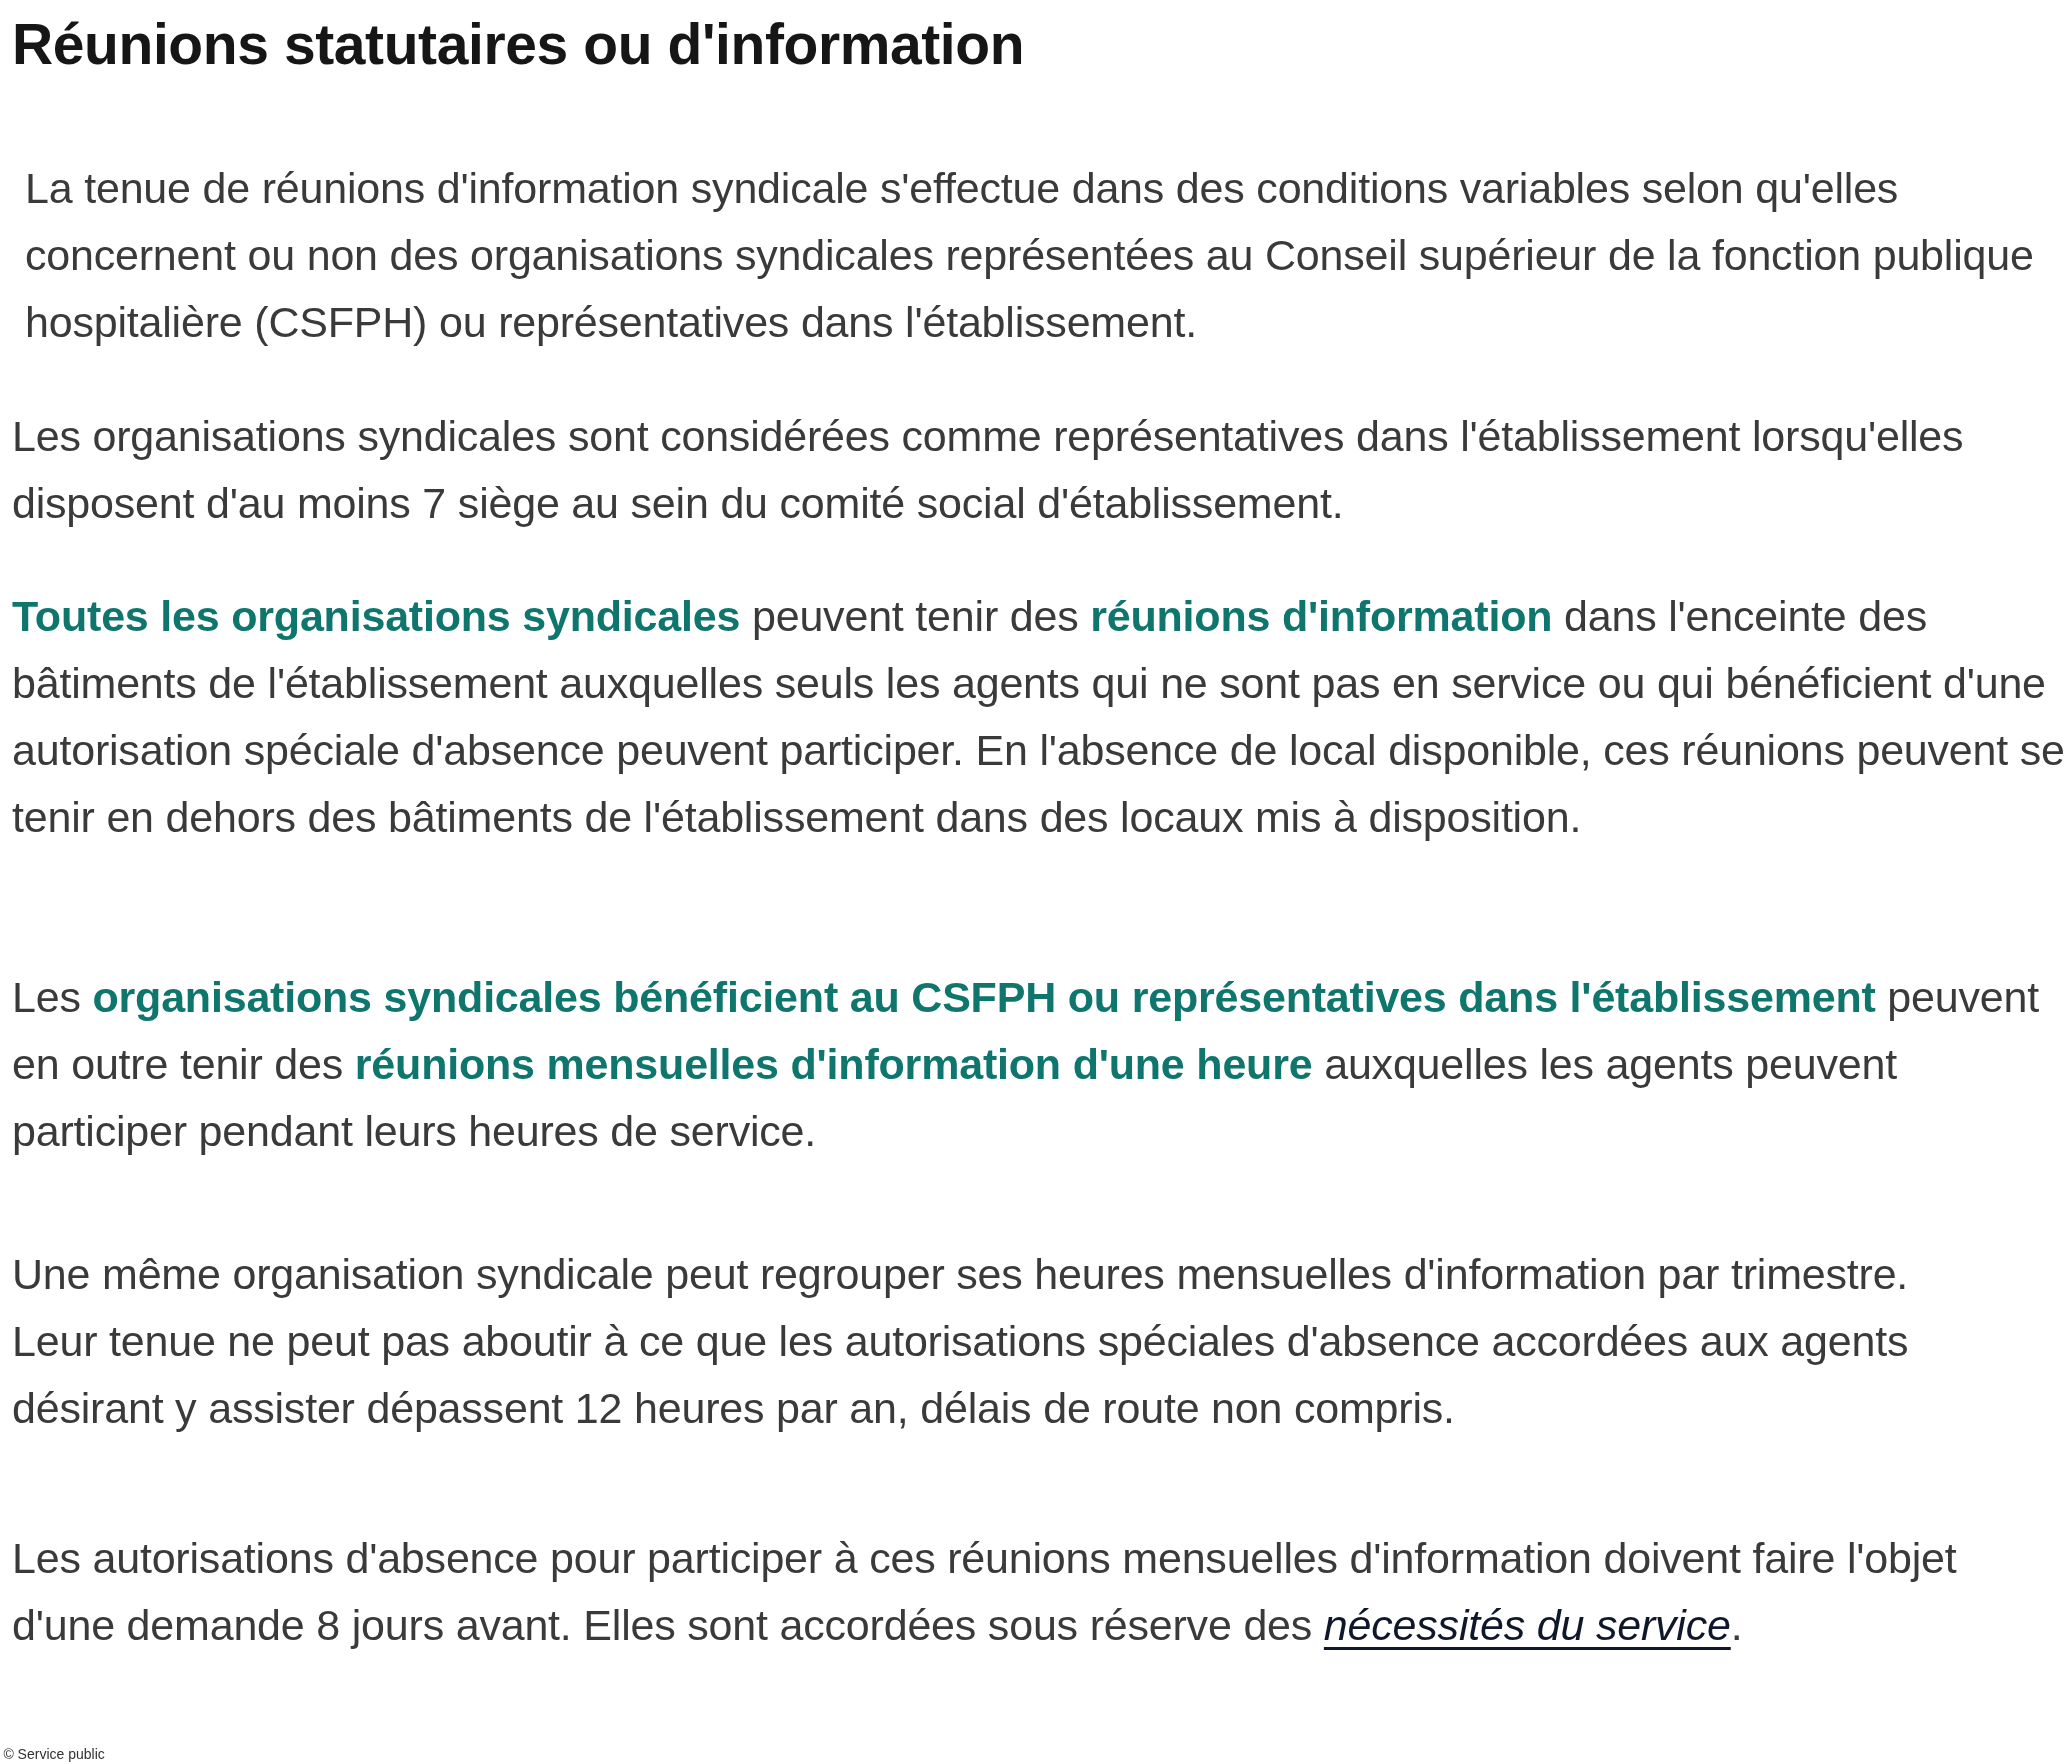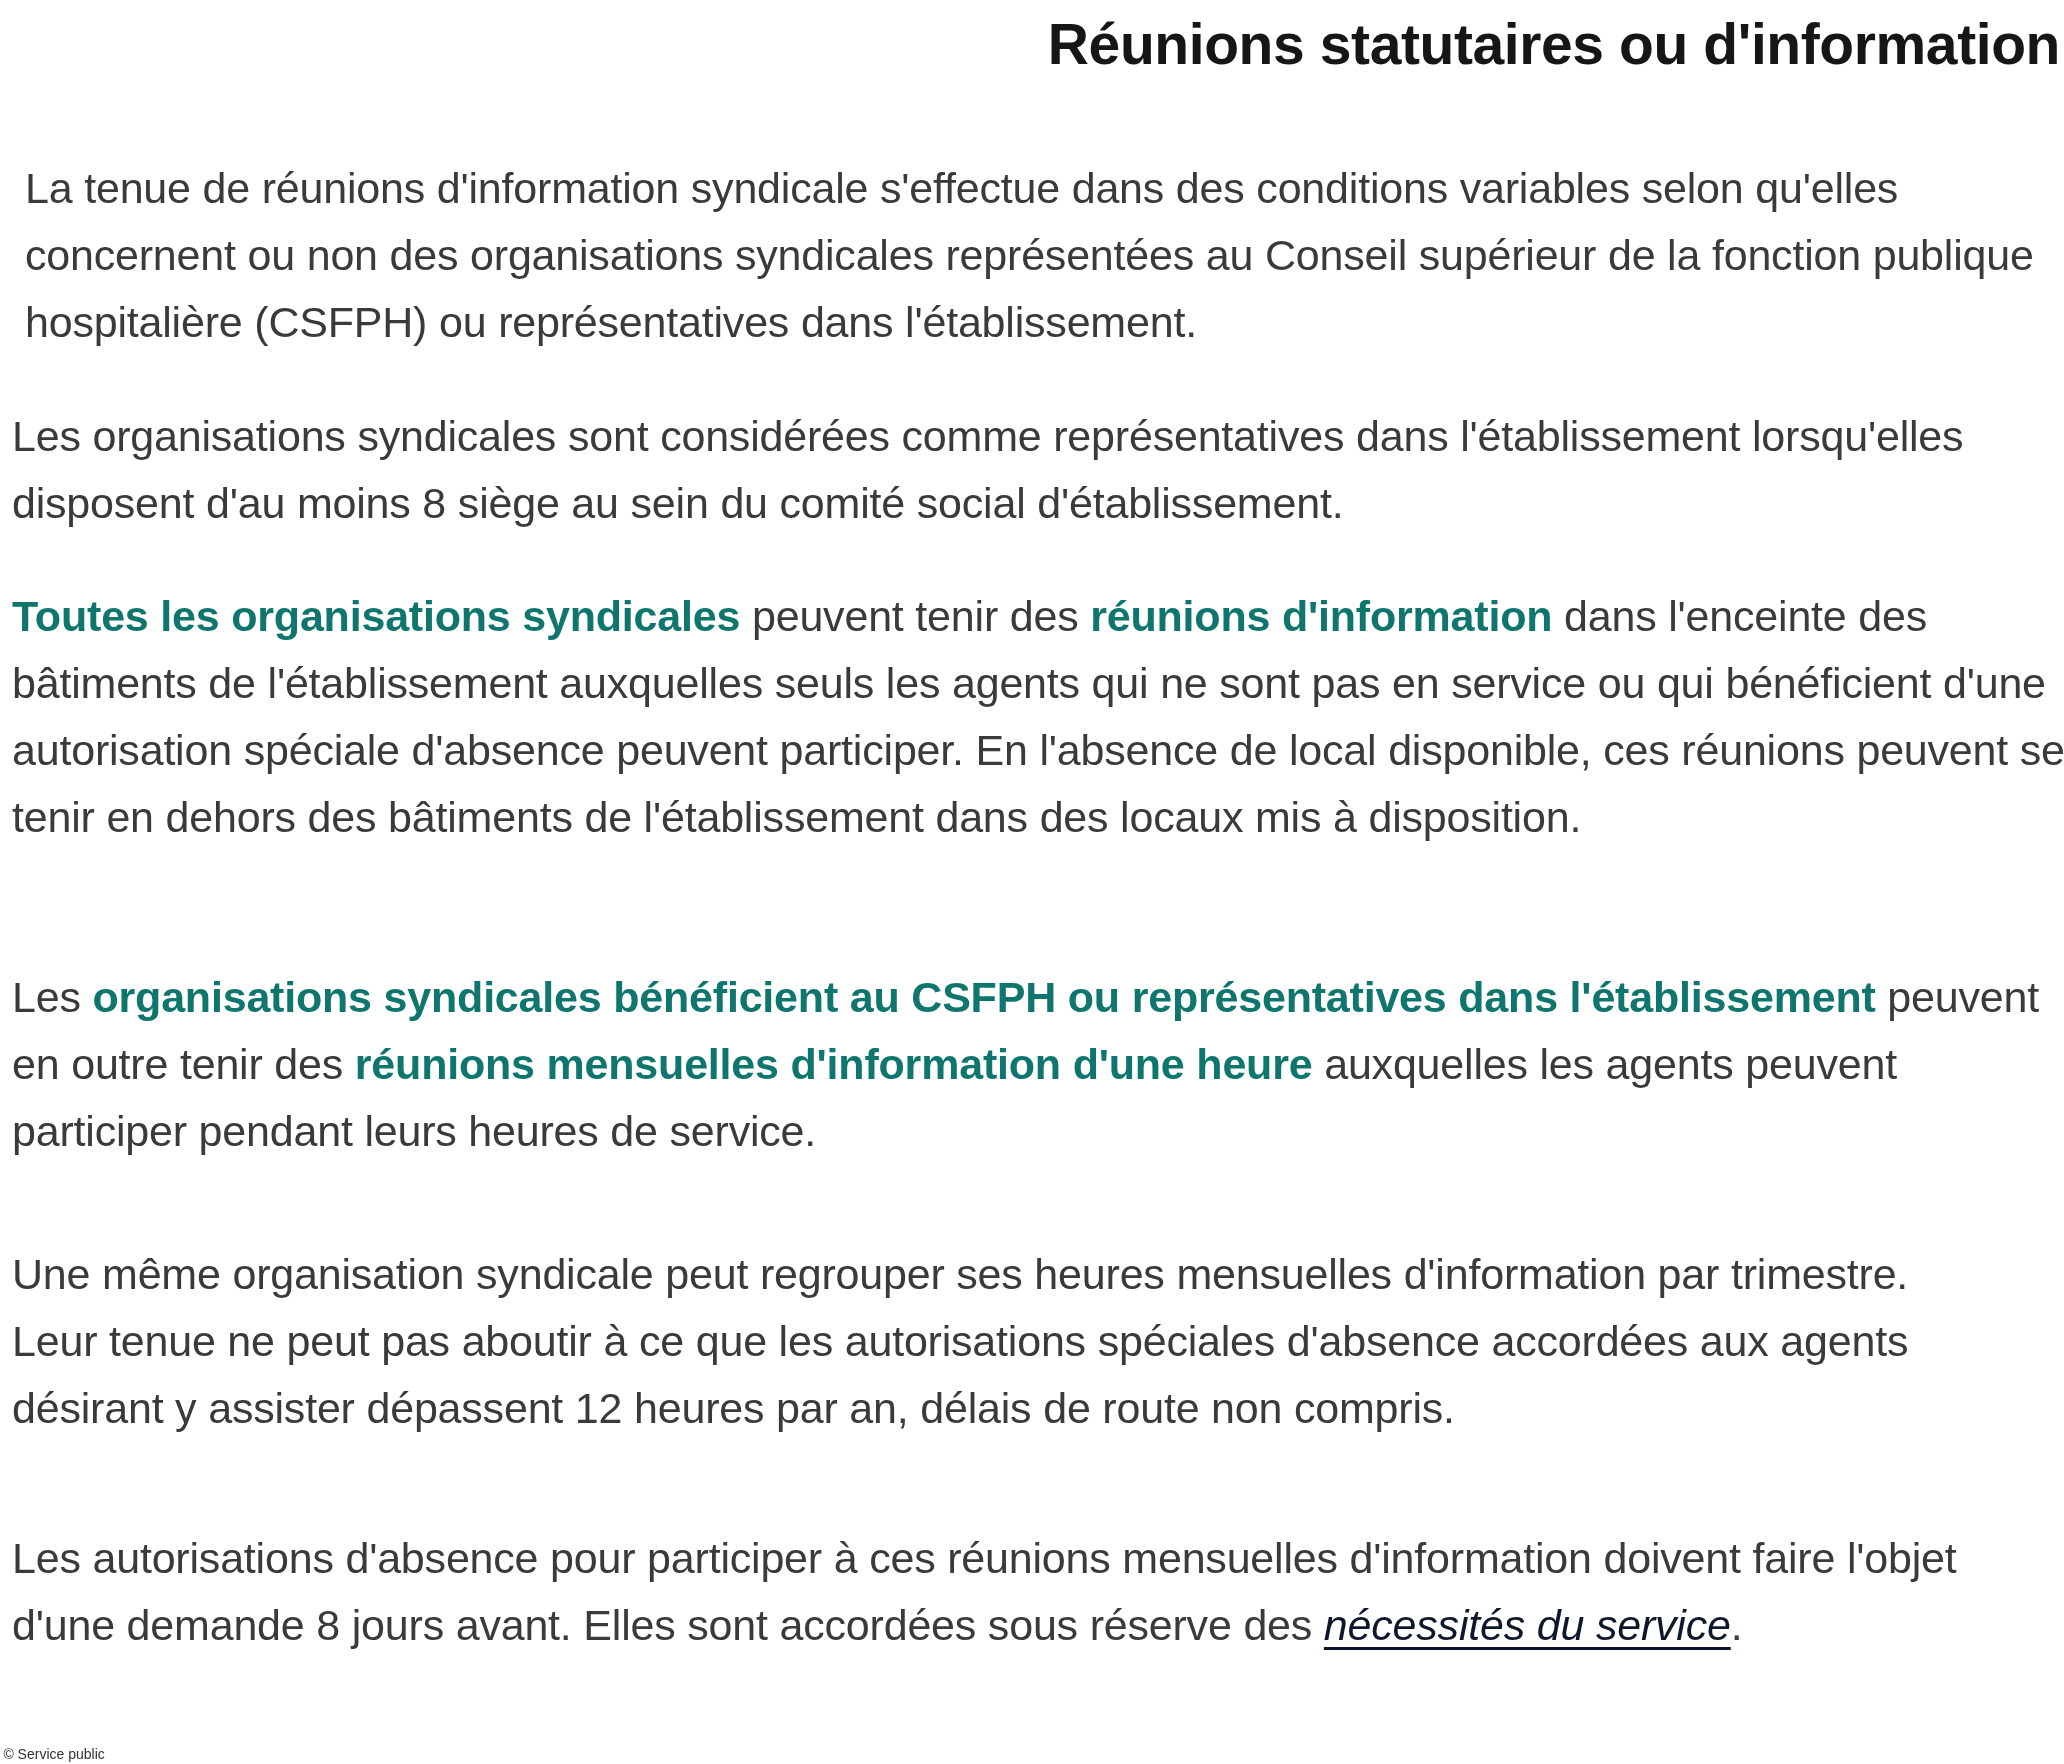--- a/index.html
+++ b/index.html
@@ -22,21 +22,20 @@
       width: 2048px;
     }
     h1.title {
       margin: 0;
       padding-top: 10.3px;
       font-size: 57px;
       line-height: 69px;
       font-weight: 700;
       color: #161616;
       letter-spacing: -0.4px;
-      text-align: right;
     }
     .para {
       margin: 0;
       font-size: 43px;
       line-height: 67px;
       color: #3a3a3a;
       letter-spacing: -0.2px;
     }
     .para b {
       font-weight: 700;
@@ -65,21 +64,21 @@
     }
   </style>
 </head>
 <body>
 
 <div class="page">
   <h1 class="title">Réunions statutaires ou d'information</h1>
 
   <p class="para p1">La tenue de réunions d'information syndicale s'effectue dans des conditions variables selon qu'elles concernent ou non des organisations syndicales représentées au Conseil supérieur de la fonction publique hospitalière (CSFPH) ou représentatives dans l'établissement.</p>
 
-  <p class="para p2">Les organisations syndicales sont considérées comme représentatives dans l'établissement lorsqu'elles disposent d'au moins 8 siège au sein du comité social d'établissement.</p>
+  <p class="para p2">Les organisations syndicales sont considérées comme représentatives dans l'établissement lorsqu'elles disposent d'au moins 7 siège au sein du comité social d'établissement.</p>
 
   <p class="para p3"><b>Toutes les organisations syndicales</b><span> peuvent tenir des </span><b>réunions d'information</b><span> dans l'enceinte des bâtiments de l'établissement auxquelles seuls les agents qui ne sont pas en service ou qui bénéficient d'une autorisation spéciale d'absence peuvent participer. En l'absence de local disponible, ces réunions peuvent se tenir en dehors des bâtiments de l'établissement dans des locaux mis à disposition.</span></p>
 
   <p class="para p4"><span>Les </span><b>organisations syndicales bénéficient au CSFPH ou représentatives dans l'établissement</b><span> peuvent en outre tenir des </span><b>réunions mensuelles d'information d'une heure</b><span> auxquelles les agents peuvent participer pendant leurs heures de service.</span></p>
 
   <p class="para p5">Une même organisation syndicale peut regrouper ses heures mensuelles d'information par trimestre. Leur tenue ne peut pas aboutir à ce que les autorisations spéciales d'absence accordées aux agents désirant y assister dépassent 12 heures par an, délais de route non compris.</p>
 
   <p class="para p6"><span>Les autorisations d'absence pour participer à ces réunions mensuelles d'information doivent faire l'objet d'une demande 8 jours avant. Elles sont accordées sous réserve des </span><a class="link" href="#">nécessités du service</a><span>.</span></p>
 </div>
 

